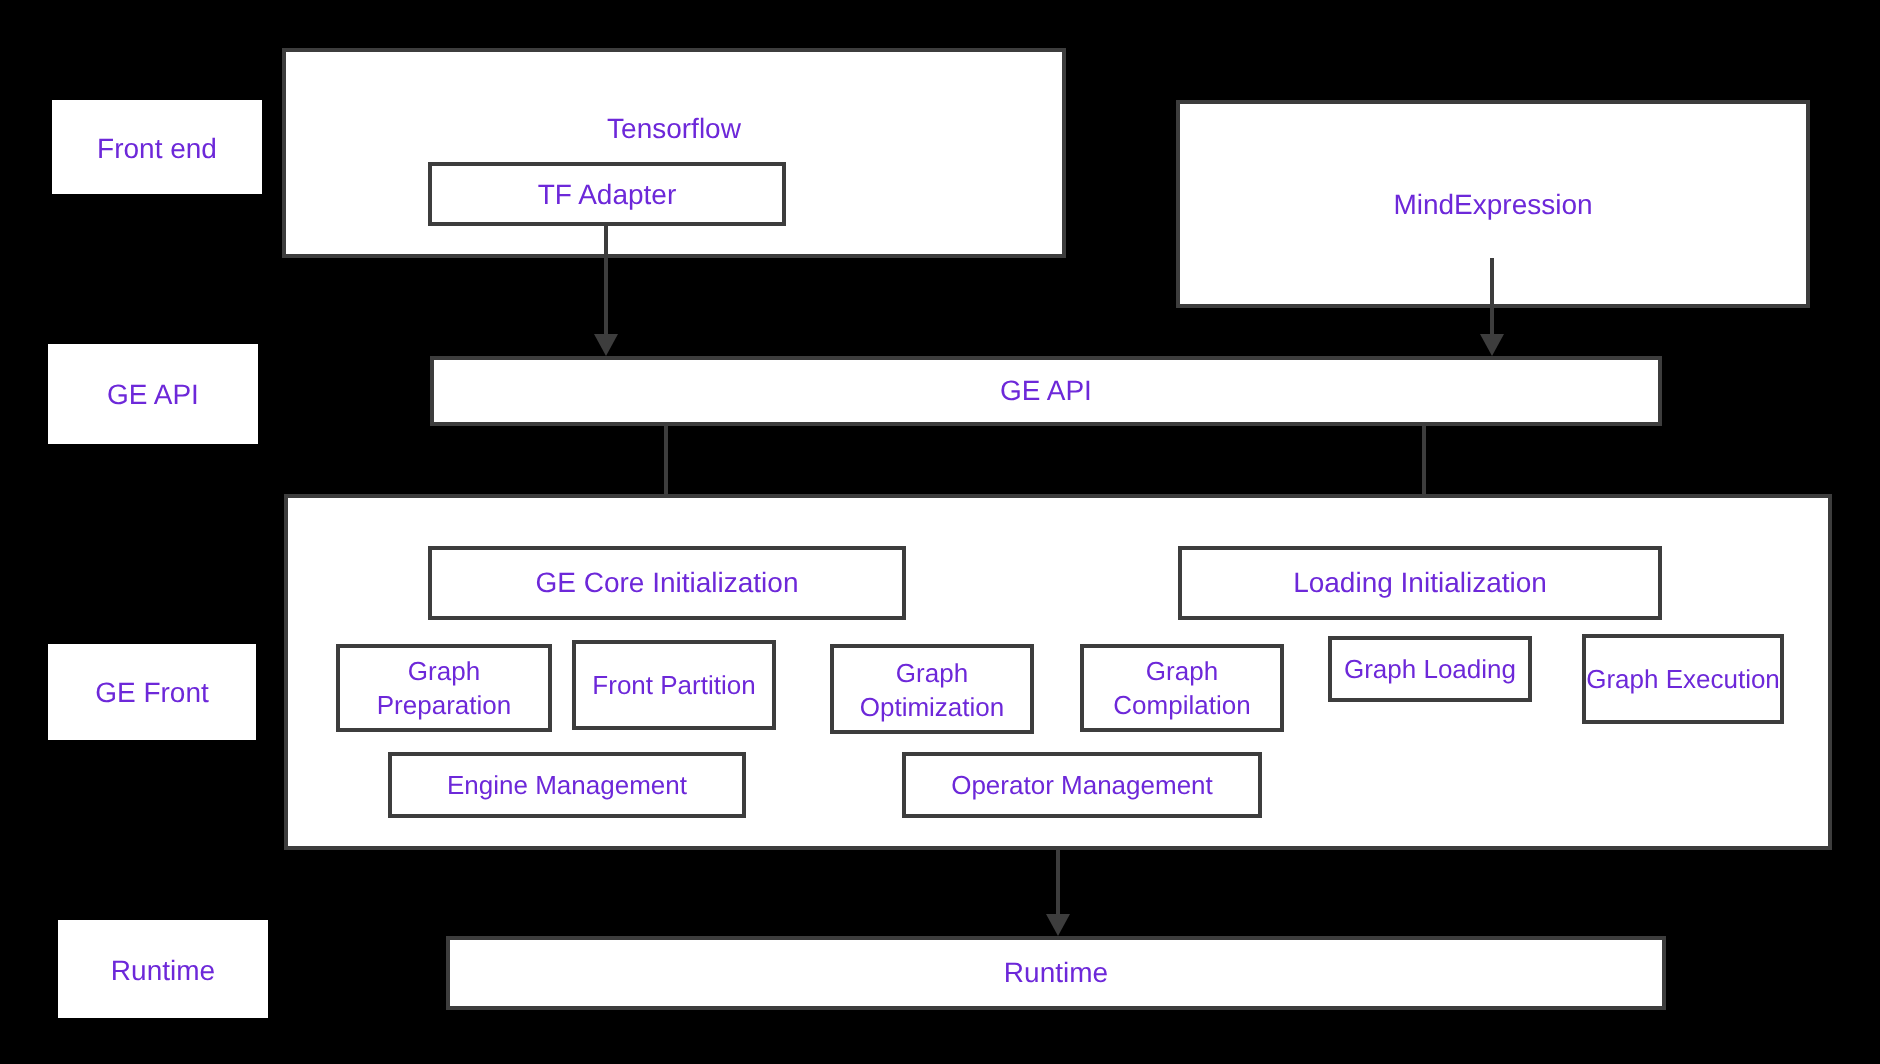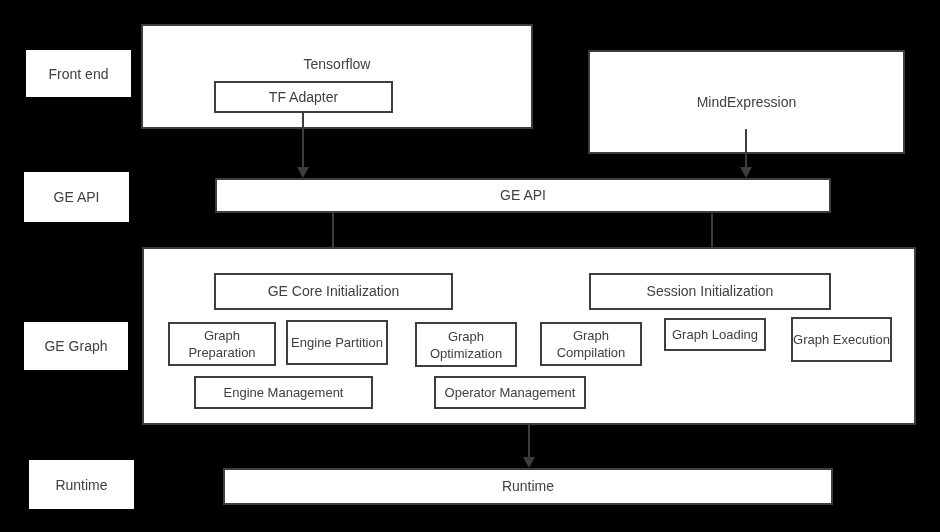--- a/index.html
+++ b/index.html
@@ -2,21 +2,21 @@
 <html><head>
 <meta charset="utf-8">
 <style>
   html, body { margin: 0; padding: 0; background: #000; }
   .canvas {
     position: relative;
     width: 940px;
     height: 532px;
     background: #000000;
     font-family: "Liberation Sans", "DejaVu Sans", sans-serif;
-    color: #404040;
+    color: #6d28d9;
     font-size: 14px;
     overflow: hidden;
   }
   .node {
     position: absolute;
     background: #ffffff;
     border: 2px solid #3d3d3d;
     box-sizing: border-box;
     display: flex;
     align-items: center;
@@ -57,21 +57,21 @@
   .box-gecore .node { font-size: 13px; }
   .b-gecoreinit   { left: 70px;  top: 24px;  width: 239px; height: 37px; font-size: 14px !important; }
   .b-sessioninit  { left: 445px; top: 24px;  width: 242px; height: 37px; font-size: 14px !important; }
   .b-stage0 { left: 24px;  top: 73px; width: 108px; height: 44px; }
   .b-stage1 { left: 142px; top: 71px; width: 102px; height: 45px; }
   .b-stage2 { left: 271px; top: 73px; width: 102px; height: 45px; }
   .b-stage3 { left: 396px; top: 73px; width: 102px; height: 44px; }
   .b-stage4 { left: 520px; top: 69px; width: 102px; height: 33px; }
   .b-stage5 { left: 647px; top: 68px; width: 101px; height: 45px; }
   .b-mgmt0 { left: 50px;  top: 127px; width: 179px; height: 33px; }
-  .b-mgmt1 { left: 290px; top: 127px; width: 152px; height: 33px; }
+  .b-mgmt1 { left: 307px; top: 127px; width: 180px; height: 33px; }
   .b-mgmt2 { left: 547px; top: 127px; width: 179px; height: 33px; }
   
   .bar-runtime { left: 223px; top: 468px; width: 610px; height: 37px; }
   
   .arrow {
     position: absolute;
     width: 2px;
     background: #3d3d3d;
   }
   .arrow::after {
@@ -91,43 +91,43 @@
   .a-geapi-r { left: 711px; top: 213px; height: 49px; }
   .a-runtime { left: 528px; top: 425px; height: 32px; }
 </style>
 </head>
 <body>
 
 <div class="canvas">
 
   <div class="rowlabel lbl-frontend">Front end</div>
   <div class="rowlabel lbl-geapi">GE API</div>
-  <div class="rowlabel lbl-gecore">GE Graph</div>
+  <div class="rowlabel lbl-gecore">GE Front</div>
   <div class="rowlabel lbl-runtime">Runtime</div>
 
   <div class="node box-tensorflow">
     <span class="tf-title">Tensorflow</span>
     <div class="node box-tfadapter">TF Adapter</div>
   </div>
   <div class="node box-mindexpression">MindExpression</div>
 
   <div class="arrow a-tf"></div>
   <div class="arrow a-mindexp"></div>
 
   <div class="node bar-geapi">GE API</div>
 
   <div class="arrow a-geapi-l"></div>
   <div class="arrow a-geapi-r"></div>
 
   <div class="node box-gecore">
     <div class="node b-gecoreinit">GE Core Initialization</div>
-    <div class="node b-sessioninit">Session Initialization</div>
+    <div class="node b-sessioninit">Loading Initialization</div>
 
     <div class="node b-stage0">Graph Preparation</div>
-    <div class="node b-stage1">Engine Partition</div>
+    <div class="node b-stage1">Front Partition</div>
     <div class="node b-stage2">Graph Optimization</div>
     <div class="node b-stage3">Graph Compilation</div>
     <div class="node b-stage4">Graph Loading</div>
     <div class="node b-stage5">Graph Execution</div>
 
     <div class="node b-mgmt0">Engine Management</div>
     <div class="node b-mgmt1">Operator Management</div>
   </div>
 
   <div class="arrow a-runtime"></div>

